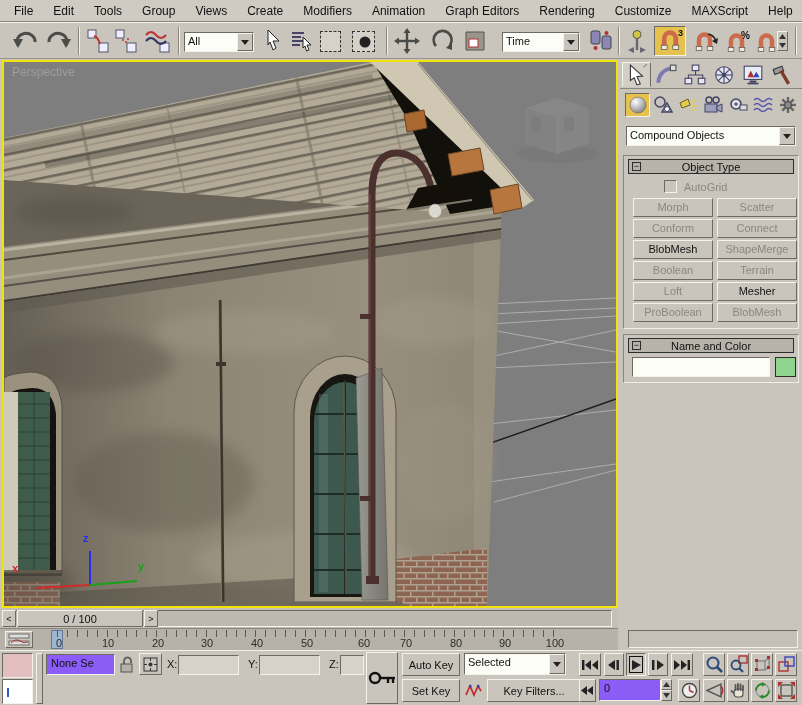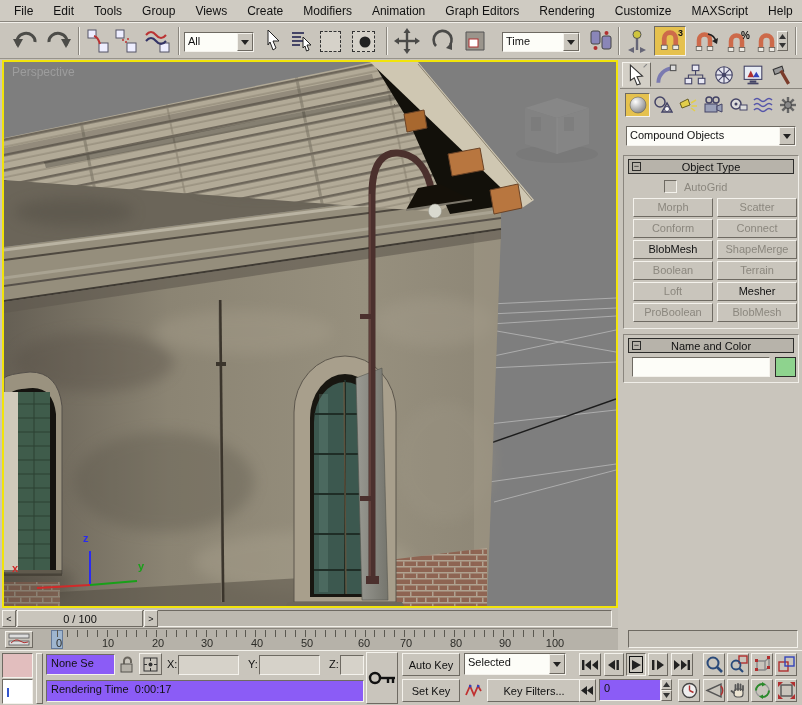--- a/index.html
+++ b/index.html
@@ -629,21 +629,20 @@
   <span class="slabel" style="left:329px;top:7px">Z:</span>
   <div class="sfield" style="left:340px;top:4px;width:24px;height:20px;background:#d6d2c9"></div>
   <div class="pbtn" style="left:366px;top:1px;width:32px;height:52px">
     <svg width="28" height="16" viewBox="0 0 28 16">
       <circle cx="7" cy="8" r="5" stroke="#111" stroke-width="2.4" fill="none"></circle>
       <line x1="12" y1="8" x2="27" y2="8" stroke="#111" stroke-width="2.4"></line>
       <line x1="20" y1="8" x2="20" y2="13" stroke="#111" stroke-width="2.4"></line>
       <line x1="25" y1="8" x2="25" y2="13" stroke="#111" stroke-width="2.4"></line>
     </svg>
   </div>
-  <div class="sfield" style="left:46px;top:29px;width:318px;height:22px">Rendering Time  0:00:17</div>
 
   <div class="pbtn" style="left:402px;top:2px;width:58px;height:23px">Auto Key</div>
   <div class="pbtn" style="left:402px;top:28px;width:58px;height:23px">Set Key</div>
   <div class="dd abs" style="left:464px;top:2px;width:102px;height:22px">
     <span class="ddtext">Selected</span>
     <span class="ddarrow">
         <span class="tri-down"></span>
       </span>
   </div>
   <div class="abs" style="left:463px;top:28px;width:21px;height:23px;display:flex;align-items:center;justify-content:center">

